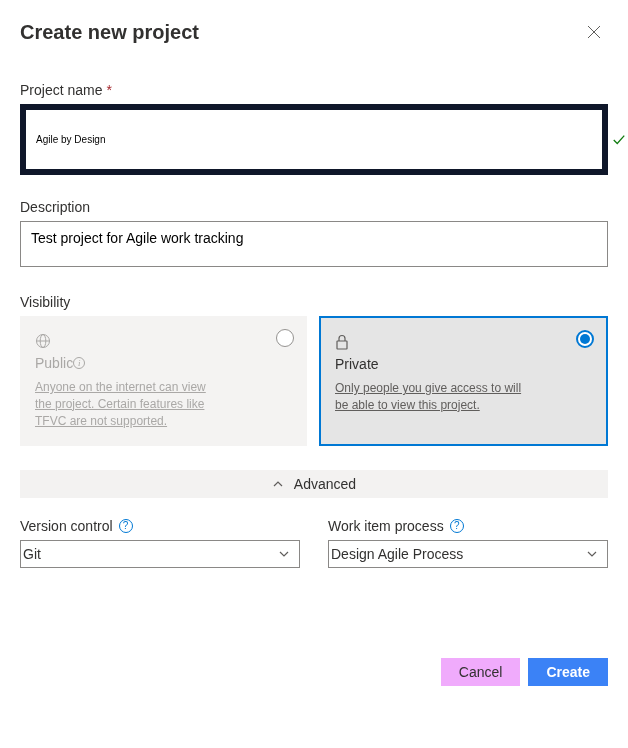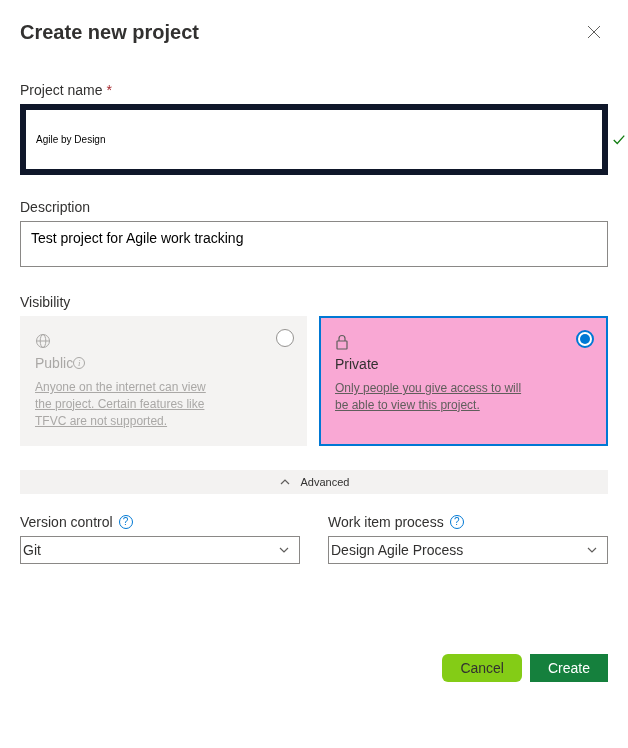--- a/index.html
+++ b/index.html
@@ -26,51 +26,51 @@
     .textarea {
       width: 100%; border: 1px solid #8a8886; padding: 8px 10px; font-size: 14px;
       font-family: inherit; resize: none; height: 46px; outline: none;
     }
     .visibility-group { display: flex; gap: 12px; margin-bottom: 14px; }
     .vis-card {
       flex: 1; background: #f3f2f1; border: 1px solid #f3f2f1; padding: 16px 14px;
       position: relative; cursor: pointer;
     }
     .vis-card.disabled { opacity: 0.9; cursor: default; }
-    .vis-card.selected { border: 2px solid #0078d4; background: #f9a8d4; }
+    .vis-card.selected { border: 2px solid #0078d4; background: #e5e5e5; }
     .vis-radio { position: absolute; top: 12px; right: 12px; width: 18px; height: 18px;
       border: 1px solid #8a8886; border-radius: 50%; background: #fff; display:flex; align-items:center; justify-content:center;}
     .vis-card.selected .vis-radio { border: 2px solid #0078d4; }
     .vis-card.selected .vis-radio::after { content:""; width:10px; height:10px; background:#0078d4; border-radius:50%; }
     .vis-icon { color: #605e5c; margin-bottom: 6px; }
     .vis-card.disabled .vis-icon, .vis-card.disabled .vis-title, .vis-card.disabled .vis-desc { color: #a19f9d; }
     .vis-title { font-size: 14px; margin-bottom: 8px; display:flex; align-items:center; }
     .vis-desc { font-size: 12px; color: #605e5c; line-height: 1.4; max-width: 190px; text-decoration: underline;}
     .notice { font-size: 14px; color: #323130; line-height: 1.45; margin-bottom: 16px;}
     .notice a { color: #0078d4; text-decoration: none; }
     .advanced-bar {
-      width: 100%; background: #f3f2f1; border: none; padding: 6px 11px; font-size: 11px;
+      width: 100%; background: #f3f2f1; border: none; padding: 6px 11px; font-size: 14px;
       display: flex; align-items: center; justify-content: center; gap: 10px; cursor: pointer;
       margin-bottom: 20px; color: #323130;
     }
     .adv-row { display: flex; gap: 28px; }
     .adv-col { flex: 1; }
     .adv-label { font-size: 14px; margin-bottom: 6px; display:flex; align-items:center; gap:6px;}
     .help-icon { width:14px; height:14px; border:1px solid #0078d4; border-radius:50%; color:#0078d4;
       font-size:10px; display:inline-flex; align-items:center; justify-content:center; line-height:1;}
     .select-wrap { position: relative; }
     .select {
       width: 100%; border: 1px solid #8a8886; padding: 5px 28px 5px 2px; font-size: 14px;
       background: #fff; appearance: none; font-family: inherit; cursor: pointer;
     }
     .select-chevron { position: absolute; right: 10px; top: 50%; transform: translateY(-50%); pointer-events:none; color:#605e5c;}
     .footer { display: flex; justify-content: flex-end; gap: 8px; margin-top: 90px; }
     .btn { border: none; padding: 6px 18px; font-size: 14px; font-family: inherit; cursor: pointer; }
-    .btn-secondary { background: #84cc16; color: #323130; border-radius: 6px; }
-    .btn-primary { background: #15803d; color: #fff; font-weight: 400; }
+    .btn-secondary { background: #f0abfc; color: #323130; }
+    .btn-primary { background: #3b82f6; color: #fff; font-weight: 700; }
     .info-icon { width:12px; height:12px; border:1px solid #a19f9d; border-radius:50%; display:inline-flex;
       align-items:center; justify-content:center; font-size:9px; font-style:italic; font-family:serif;}
     svg { display:block; }
   </style>
 </head>
 <body>
 
 <div class="header">
   <h1 class="title">Create new project</h1>
   <button class="close-btn" aria-label="Close">

